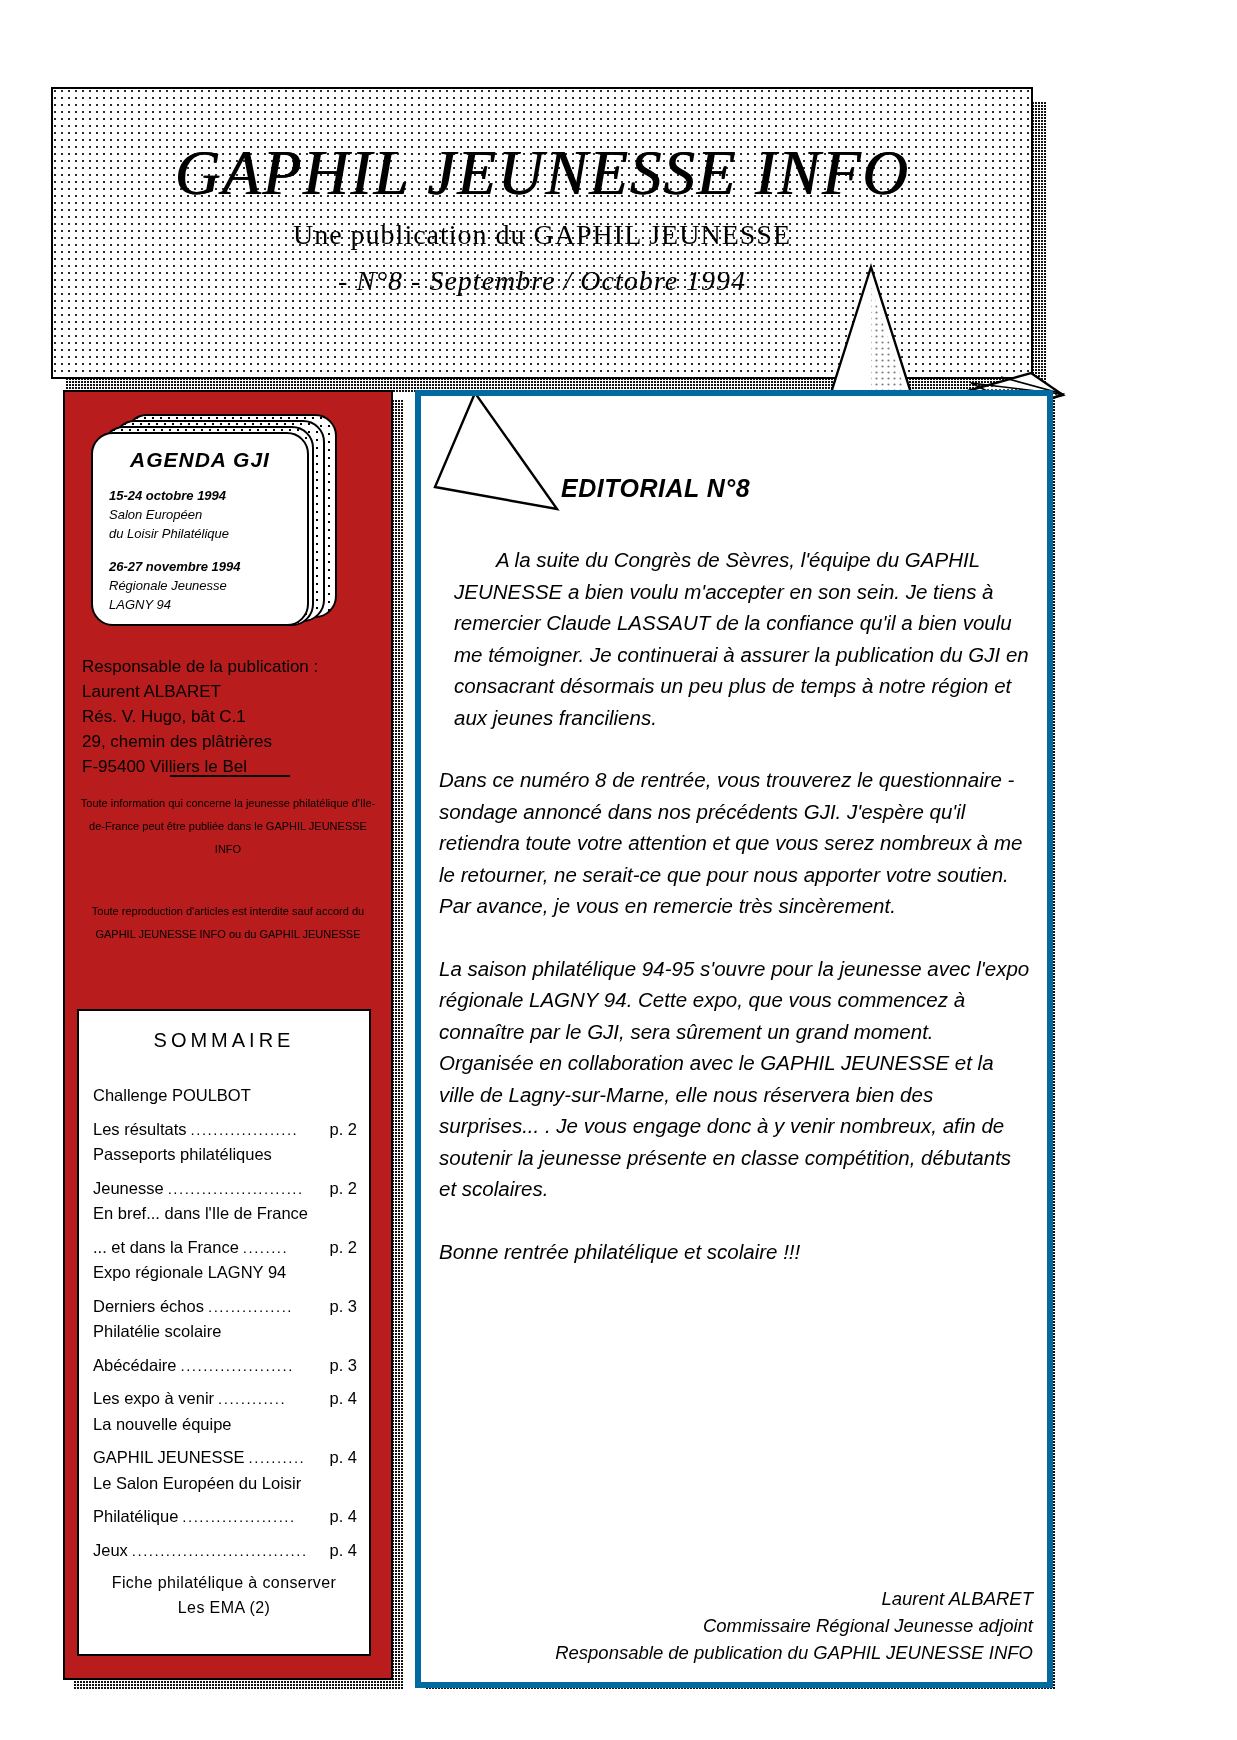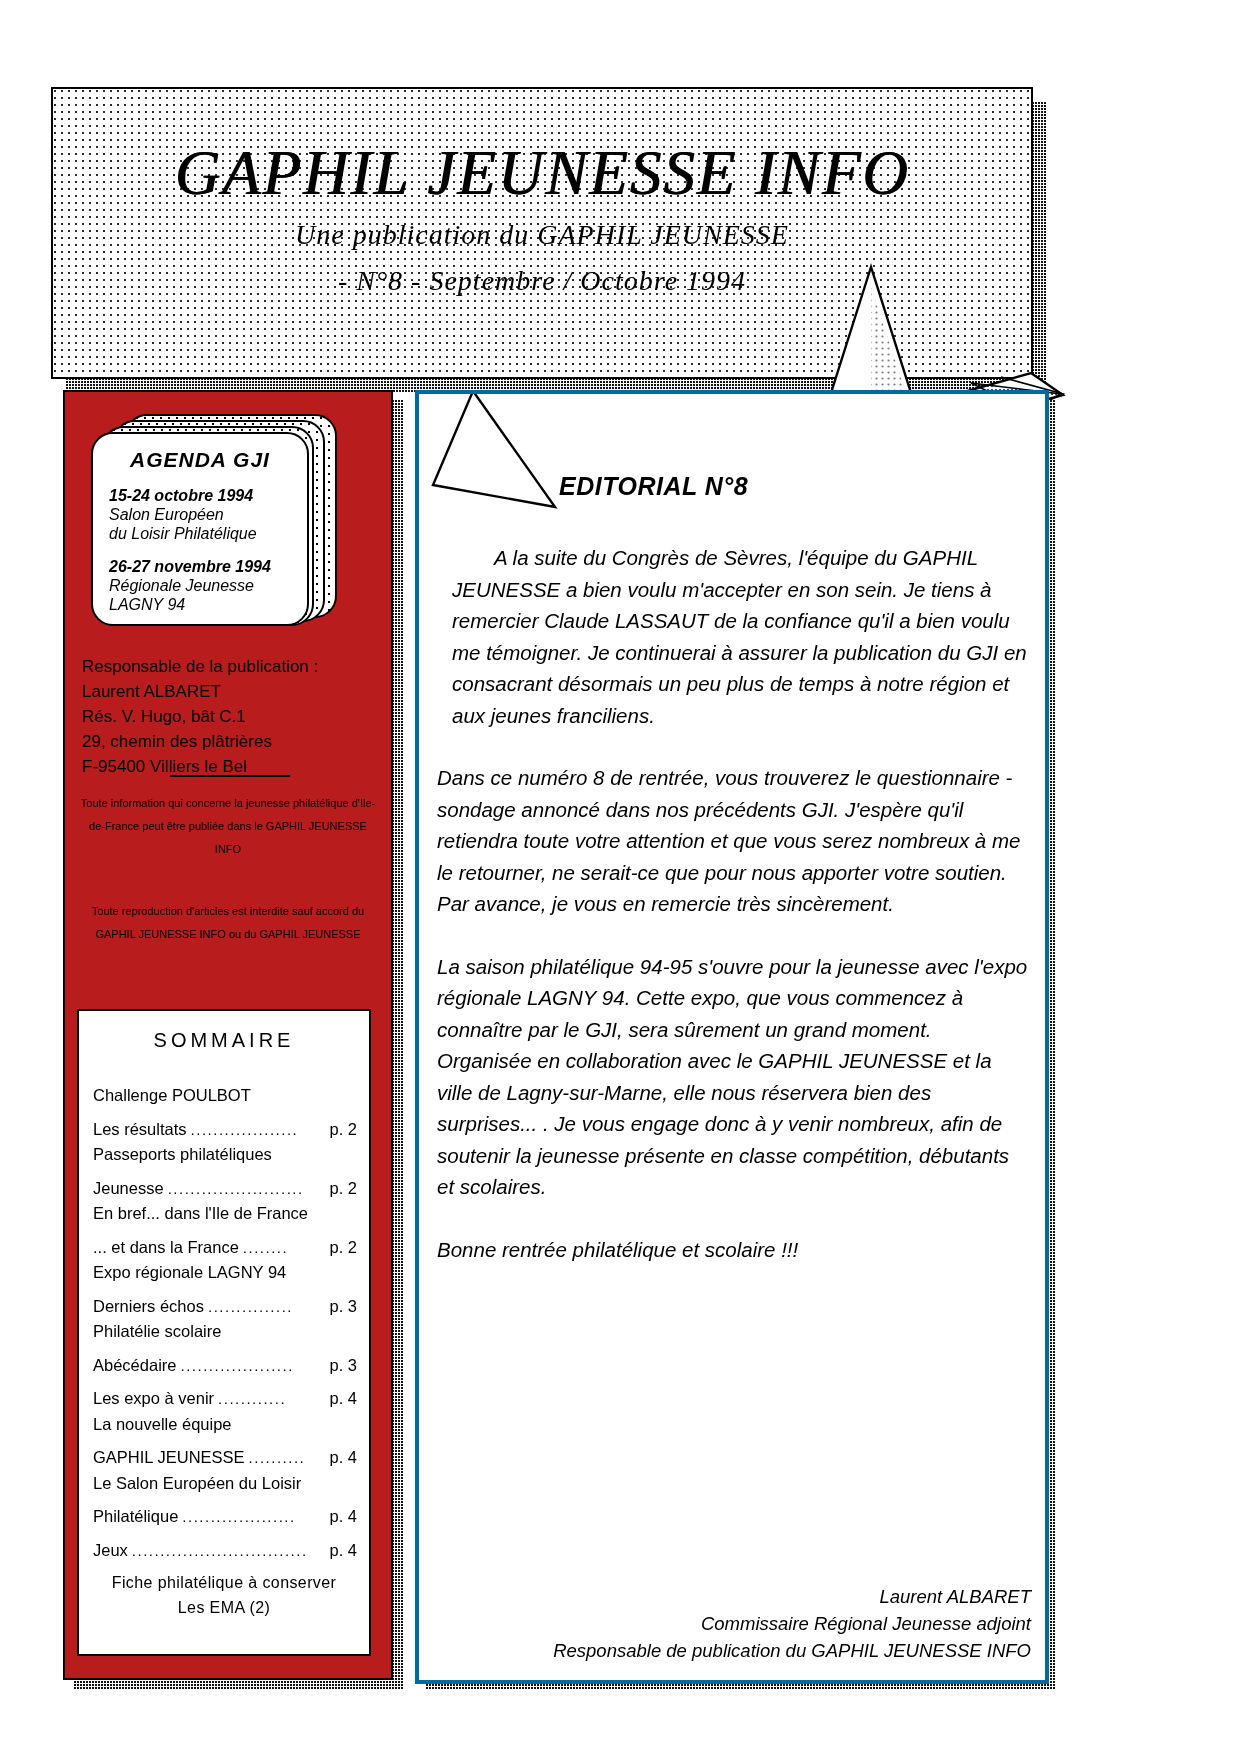--- a/index.html
+++ b/index.html
@@ -72,21 +72,20 @@
     white-space: nowrap;
     text-shadow: 1px 0 0 #000;
   }
   #masthead-sub1 {
     position: absolute;
     left: 0;
     top: 130px;
     width: 100%;
     text-align: center;
     font-family: "Liberation Serif", serif;
-    font-style: italic;
     font-size: 28px;
     letter-spacing: 1px;
   }
   #masthead-sub2 {
     position: absolute;
     left: 0;
     top: 176px;
     width: 100%;
     text-align: center;
     font-family: "Liberation Serif", serif;
@@ -168,21 +167,21 @@
     text-align: center;
     font-style: italic;
     font-weight: bold;
     font-size: 21px;
     letter-spacing: 1px;
   }
   .agenda-block {
     position: absolute;
     left: 16px;
     font-style: italic;
-    font-size: 16px;
+    font-size: 13px;
     line-height: 19px;
   }
   #agenda-block-1 { top: 52px; font-weight: bold; }
   #agenda-block-1 .ag-l2,
   #agenda-block-1 .ag-l3 { font-weight: normal; }
   #agenda-block-2 { top: 123px; font-weight: bold; }
   #agenda-block-2 .ag-l2,
   #agenda-block-2 .ag-l3 { font-weight: normal; }
 
   
@@ -283,21 +282,21 @@
     background-color: #111;
     background-image:
       repeating-linear-gradient(90deg, #ffffff 0 1px, transparent 1px 3px),
       repeating-linear-gradient(0deg, #ffffff 0 1px, transparent 1px 3px);
   }
   #right-col {
     position: absolute;
     left: 0; top: 0;
     width: 626px;
     height: 1286px;
-    border: 4px solid #0369a1;
+    border: 6px solid #0369a1;
     background: #ffffff;
     overflow: hidden;
   }
   #pennant-graphic {
     position: absolute;
     left: 8px;
     top: -5px;
     width: 160px;
     height: 150px;
   }

